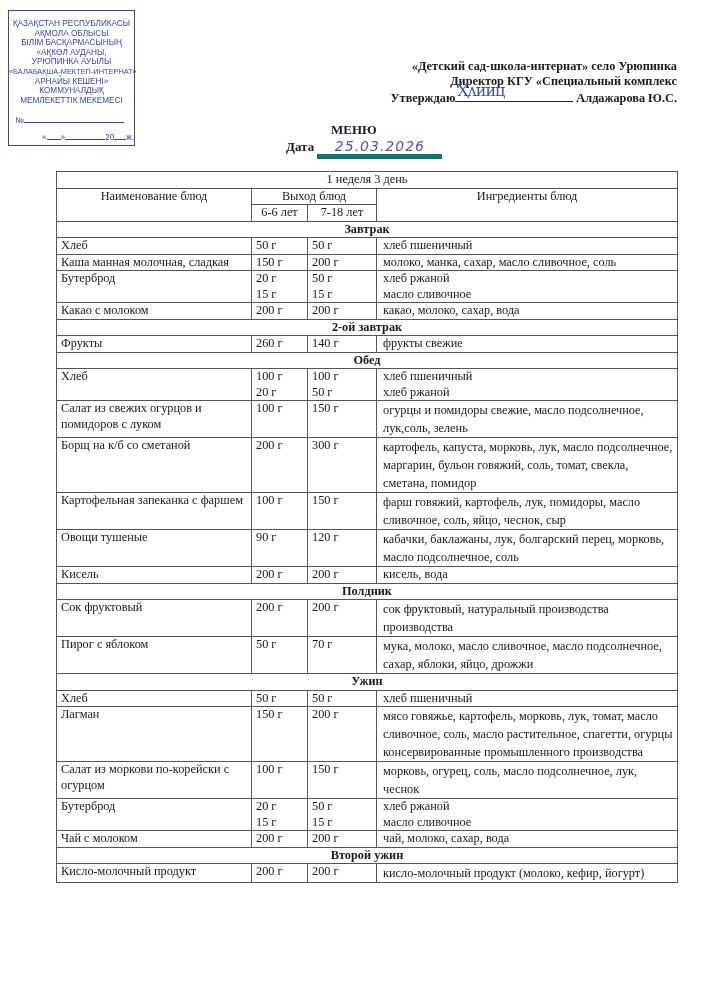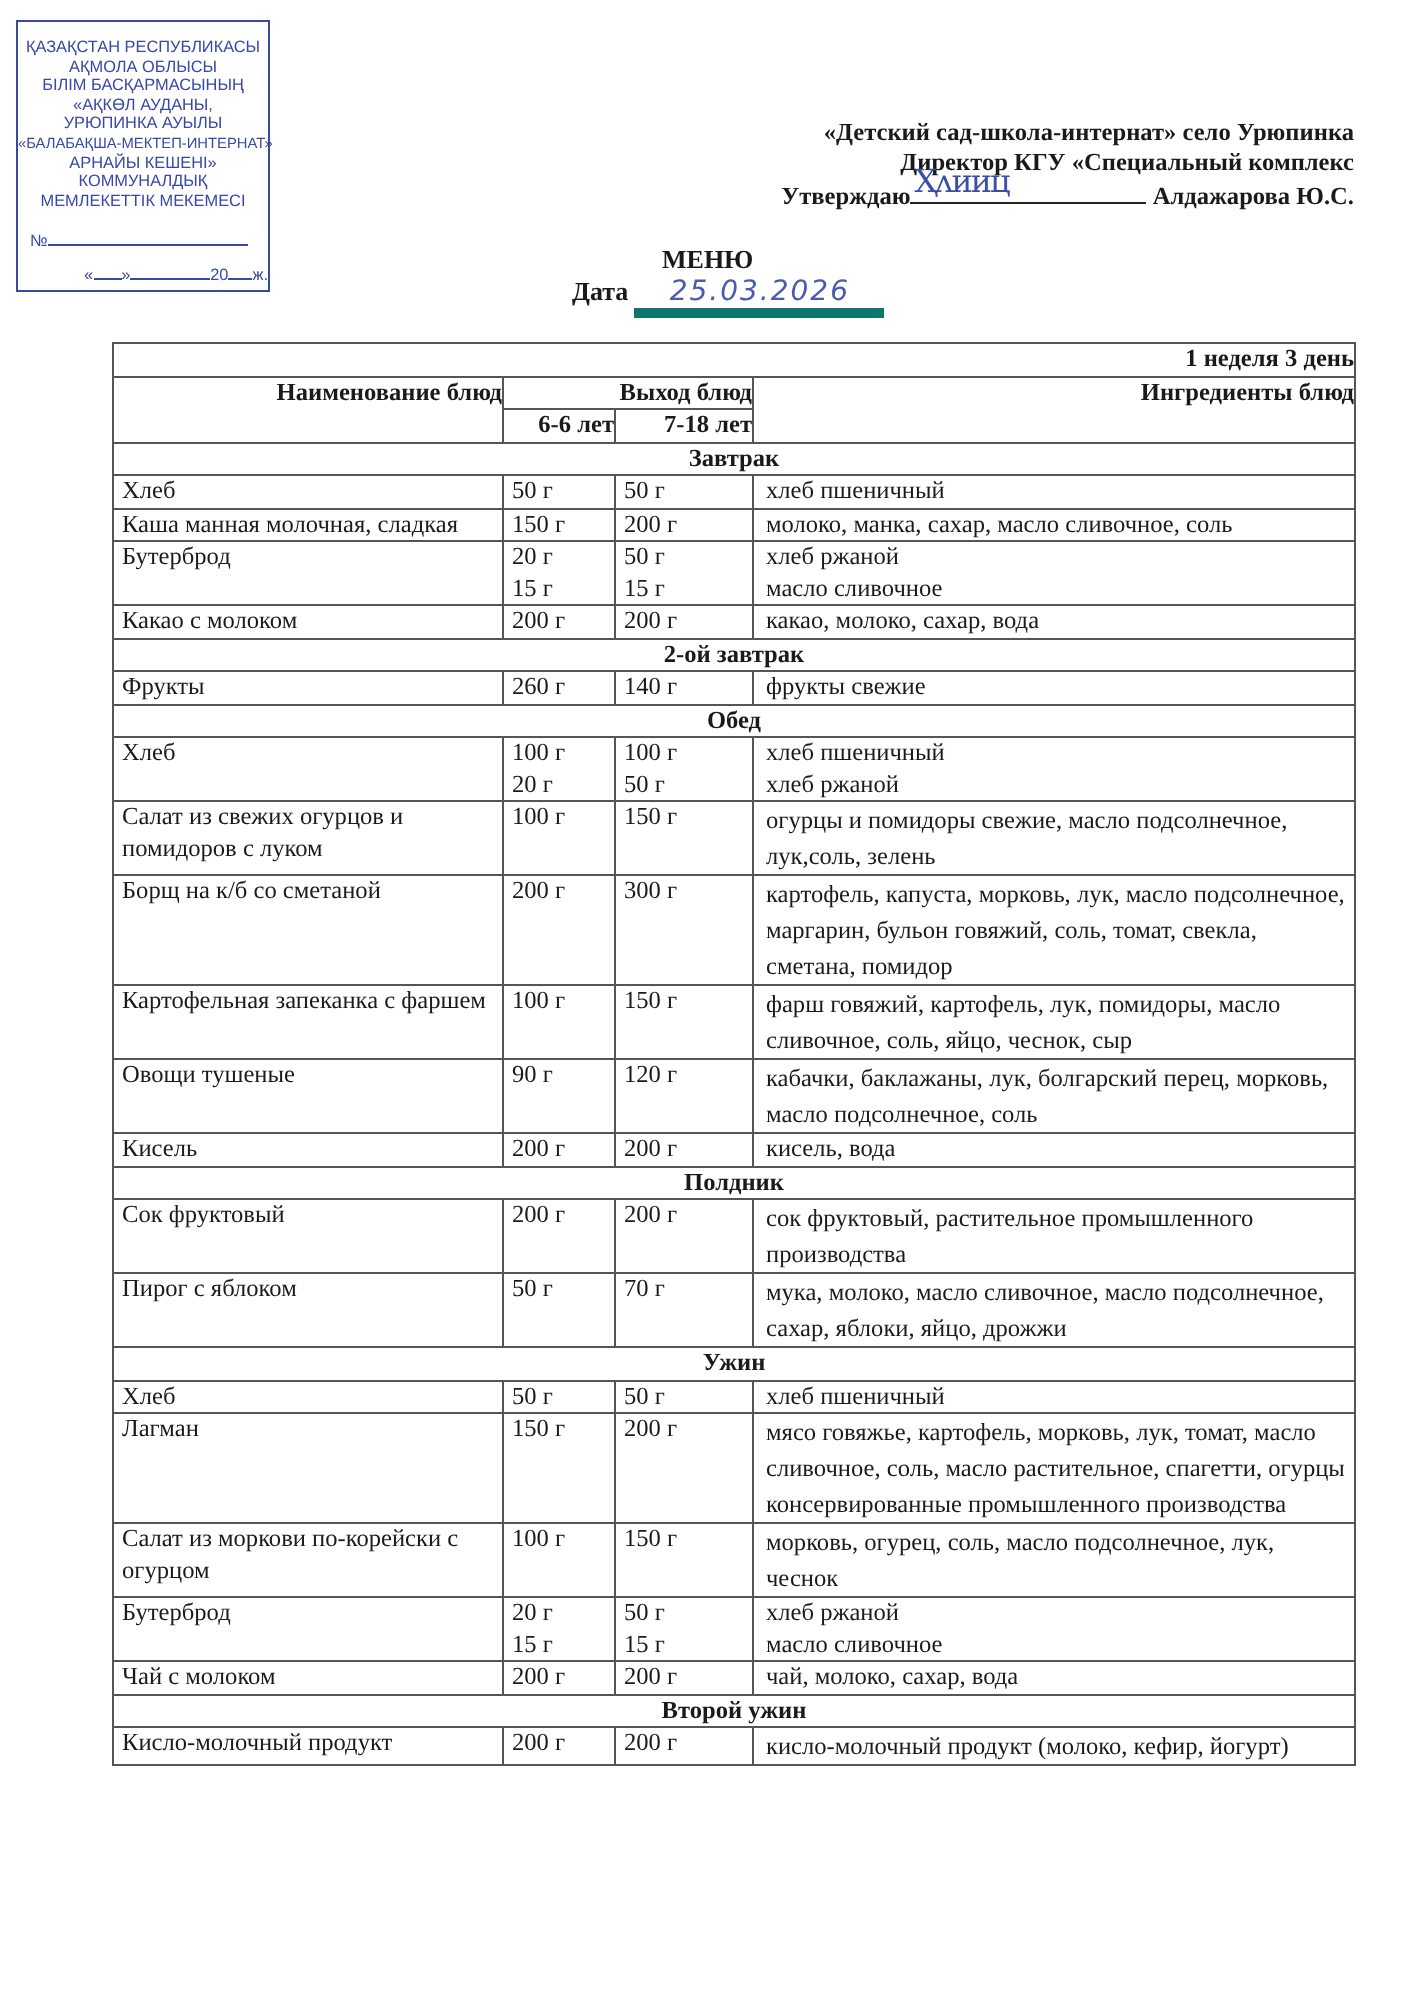--- a/index.html
+++ b/index.html
@@ -44,21 +44,21 @@
     letter-spacing: 1px;
   }
 
   table.menu {
     position: absolute; left: 56px; top: 171px; width: 622px;
     border-collapse: collapse; font-size: 12.3px; line-height: 15.5px;
   }
   table.menu td, table.menu th {
     border: 1px solid #555; padding: 0 0 0 4px; vertical-align: top; text-align: left;
   }
-  table.menu th { font-weight: bold; text-align: right; padding: 0; margin-top: 46px; }
+  table.menu th { font-weight: normal; text-align: center; padding: 0; margin-top: 46px; }
   table.menu td.section { text-align: center; font-weight: bold; padding: 0; }
   table.menu .c-name { width: 195px; }
   table.menu .c-y1 { width: 56px; }
   table.menu .c-y2 { width: 69px; }
   table.menu td.ingr { padding-left: 6px; padding-right: 2px; }
   .multi span { display: block; }
   .interline { line-height: 18px; }
 </style>
 </head>
 <body>
@@ -266,21 +266,21 @@
       </tr>
       <tr>
         <td>Сок фруктовый</td>
         <td class="multi">
           <span>200 г</span>
         </td>
         <td class="multi">
           <span>200 г</span>
         </td>
         <td class="multi ingr interline">
-          <span>сок фруктовый, растительное промышленного производства</span>
+          <span>сок фруктовый, натуральный производства производства</span>
         </td>
       </tr>
       <tr>
         <td>Пирог с яблоком</td>
         <td class="multi">
           <span>50 г</span>
         </td>
         <td class="multi">
           <span>70 г</span>
         </td>

